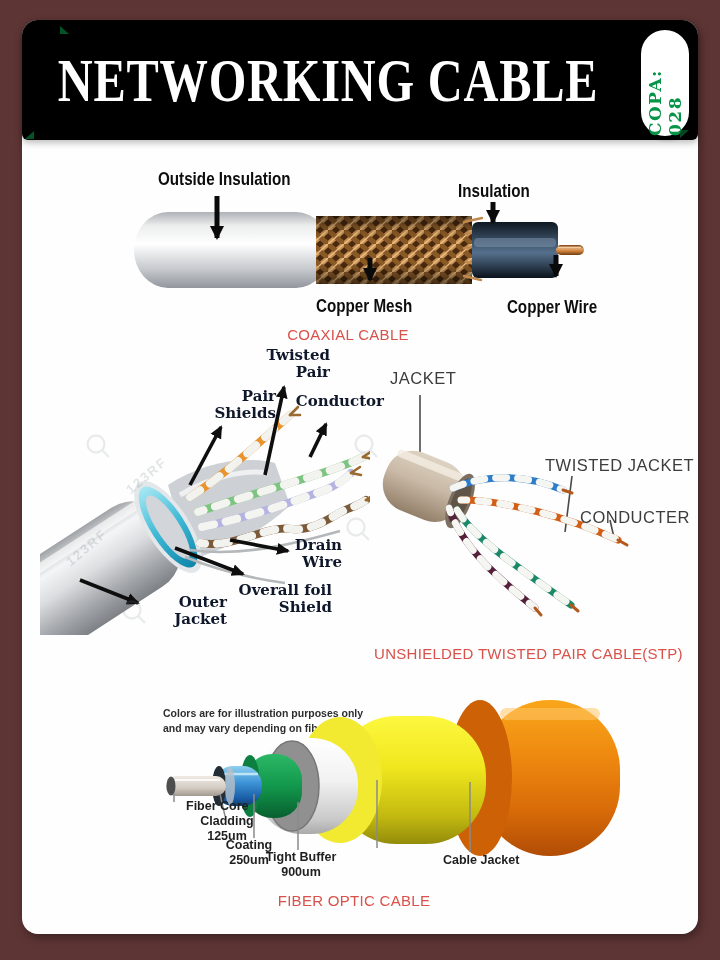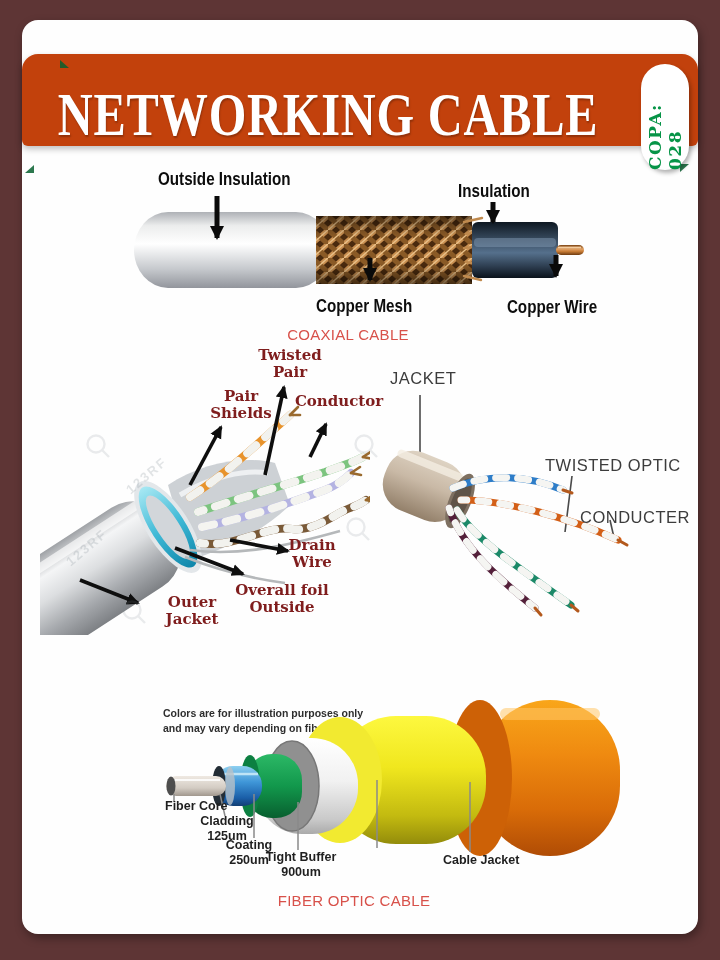--- a/index.html
+++ b/index.html
@@ -1,37 +1,37 @@
 <!DOCTYPE html>
 <html><head>
 <meta charset="utf-8">
 <style>
   html,body{margin:0;padding:0;}
   body{width:720px;height:960px;background:#5e3535;overflow:hidden;
        font-family:"Liberation Sans",sans-serif;position:relative;}
   .page{position:absolute;left:22px;top:20px;width:676px;height:914px;
         background:#fefefe;border-radius:16px;box-shadow:2px 4px 10px rgba(0,0,0,.35);}
-  .banner{position:absolute;left:0;top:0;width:676px;height:92px;background:#c2410c;
-          border-radius:16px 16px 6px 6px;box-shadow:0 3px 6px rgba(0,0,0,.25);margin-top:34px;}
+  .banner{position:absolute;left:0;top:0;width:676px;height:120px;background:#000000;
+          border-radius:16px 16px 6px 6px;box-shadow:0 3px 6px rgba(0,0,0,.25);}
   .banner-title{position:absolute;left:0;top:0;width:612px;height:120px;
           display:flex;align-items:center;justify-content:center;
           color:#ffffff;font-family:"Liberation Serif",serif;font-weight:700;
           font-size:62px;letter-spacing:1px;transform:scaleX(.78);transform-origin:50% 50%;
           white-space:nowrap;text-shadow:1px 2px 2px rgba(0,0,0,.25);}
   .badge{position:absolute;left:619px;top:10px;width:48px;height:106px;background:#ffffff;
          border-radius:24px;box-shadow:2px 3px 4px rgba(0,0,0,.3);
          display:flex;align-items:center;justify-content:center;}
   .badge span{writing-mode:vertical-rl;transform:rotate(180deg);color:#069447;
          font-family:"DejaVu Serif",serif;font-weight:700;font-size:17px;letter-spacing:1.5px;}
   .fold{position:absolute;background:#07602f;opacity:.85;}
   .lbl{position:absolute;line-height:1.08;}
   .lbl-coax{font-weight:700;font-size:19px;color:#0d0d0d;white-space:nowrap;
             transform:scaleX(.8);transform-origin:50% 50%;text-align:center;}
-  .lbl-stp{font-family:"DejaVu Serif",serif;font-weight:700;font-size:15px;color:#7f1d1d;
-           text-align:center;line-height:1.15;}
+  .lbl-stp{font-family:"DejaVu Serif",serif;font-weight:700;font-size:15px;color:#0f172a;
+           text-align:right;line-height:1.15;}
   .lbl-utp{font-size:16.5px;color:#3c3c3c;letter-spacing:.5px;white-space:nowrap;}
   .lbl-fiber{font-size:12.5px;font-weight:600;color:#1f1f1f;text-align:center;line-height:1.2;}
   .cap{position:absolute;font-size:15px;color:#d8514a;text-align:center;
        letter-spacing:.3px;white-space:nowrap;}
   .note{position:absolute;font-size:10.5px;font-weight:600;color:#2e2e2e;line-height:1.4;}
   svg.fig{position:absolute;}
   .wm{position:absolute;opacity:.16;}
   .wm-text{position:absolute;font-size:13px;font-weight:700;color:#7e8a92;opacity:.22;
            letter-spacing:2px;transform:rotate(-40deg);}
 </style>
@@ -181,21 +181,21 @@
       <line x1="270" y1="112" x2="286" y2="79" marker-end="url(#stAh)"></line>
       <line x1="190" y1="195" x2="248" y2="206" marker-end="url(#stAh)"></line>
       <line x1="135" y1="203" x2="203" y2="229" marker-end="url(#stAh)"></line>
       <line x1="40" y1="235" x2="98" y2="258" marker-end="url(#stAh)"></line>
     </g>
   </svg>
   <div class="lbl lbl-stp" style="left:228px;top:327px;width:80px;">Twisted Pair</div>
   <div class="lbl lbl-stp" style="left:184px;top:368px;width:70px;">Pair Shields</div>
   <div class="lbl lbl-stp" style="left:272px;top:373px;width:90px;">Conductor</div>
   <div class="lbl lbl-stp" style="left:260px;top:517px;width:60px;">Drain Wire</div>
-  <div class="lbl lbl-stp" style="left:210px;top:562px;width:100px;">Overall foil Outside</div>
+  <div class="lbl lbl-stp" style="left:210px;top:562px;width:100px;">Overall foil Shield</div>
   <div class="lbl lbl-stp" style="left:135px;top:574px;width:70px;">Outer Jacket</div>
 
   <svg class="fig" style="left:353px;top:340px;" width="275" height="270" viewBox="0 0 275 270">
     <defs>
       <linearGradient id="gJak" x1="0" y1="0" x2="0" y2="1">
         <stop offset="0" stop-color="#ded3c3"></stop>
           <stop offset=".45" stop-color="#c9b9a6"></stop>
         <stop offset="1" stop-color="#93806a"></stop>
       </linearGradient>
     </defs>
@@ -224,22 +224,23 @@
       <path d="M74,148 C88,190 128,222 160,248" stroke="#f5f5f2" stroke-width="7" stroke-dasharray="11 11" stroke-dashoffset="6"></path>
     </g>
     <g stroke="#b3591d" stroke-width="3" stroke-linecap="round">
       <line x1="243" y1="180" x2="252" y2="185"></line>
       <line x1="188" y1="130" x2="197" y2="133"></line>
       <line x1="196" y1="245" x2="203" y2="251"></line>
       <line x1="160" y1="248" x2="166" y2="255"></line>
     </g>
   </svg>
   <div class="lbl lbl-utp" style="left:368px;top:350px;">JACKET</div>
-  <div class="lbl lbl-utp" style="left:523px;top:437px;">TWISTED OPTIC</div>
+  <div class="lbl lbl-utp" style="left:523px;top:437px;">TWISTED JACKET</div>
   <div class="lbl lbl-utp" style="left:558px;top:489px;">CONDUCTER</div>
+  <div class="cap" style="left:352px;top:625px;width:290px;">UNSHIELDED TWISTED PAIR CABLE(STP)</div>
 
   <div class="note" style="left:141px;top:686px;">
     <div>Colors are for illustration purposes only</div>
     <div>and may vary depending on fiber types</div>
   </div>
   <svg class="fig" style="left:118px;top:670px;" width="510" height="190" viewBox="0 0 510 190">
     <defs>
       <linearGradient id="gOr" x1="0" y1="0" x2="0" y2="1">
         <stop offset="0" stop-color="#f9a61a"></stop>
           <stop offset=".35" stop-color="#ef8a10"></stop>
@@ -301,21 +302,21 @@
 
     <g stroke="#8a8a8a" stroke-width="1.5">
       <line x1="34" y1="104" x2="34" y2="112"></line>
       <line x1="80" y1="104" x2="85" y2="126"></line>
       <line x1="114" y1="104" x2="114" y2="148"></line>
       <line x1="158" y1="112" x2="158" y2="160"></line>
       <line x1="237" y1="90" x2="237" y2="158"></line>
       <line x1="330" y1="92" x2="330" y2="162"></line>
     </g>
   </svg>
-  <div class="lbl lbl-fiber" style="left:119px;top:779px;white-space:nowrap;padding-left:24px;">Fiber Core</div>
+  <div class="lbl lbl-fiber" style="left:140px;top:779px;white-space:nowrap;padding-left:24px;">Fiber Core</div>
   <div class="lbl lbl-fiber" style="left:165px;top:794px;width:80px;">Cladding 125um</div>
   <div class="lbl lbl-fiber" style="left:187px;top:818px;width:80px;">Coating 250um</div>
   <div class="lbl lbl-fiber" style="left:234px;top:830px;width:90px;">Tight Buffer 900um</div>
   <div class="lbl lbl-fiber" style="left:421px;top:833px;white-space:nowrap;text-align:right;">Cable Jacket</div>
   <div class="cap" style="left:242px;top:872px;width:180px;">FIBER OPTIC CABLE</div>
 
   <div class="wm" style="left:62px;top:412px;">
     <svg width="28" height="28">
         <circle cx="12" cy="12" r="8.5" fill="none" stroke="#7e8a92" stroke-width="2.4"></circle>
         <line x1="18" y1="18" x2="25" y2="25" stroke="#7e8a92" stroke-width="2.4"></line>

